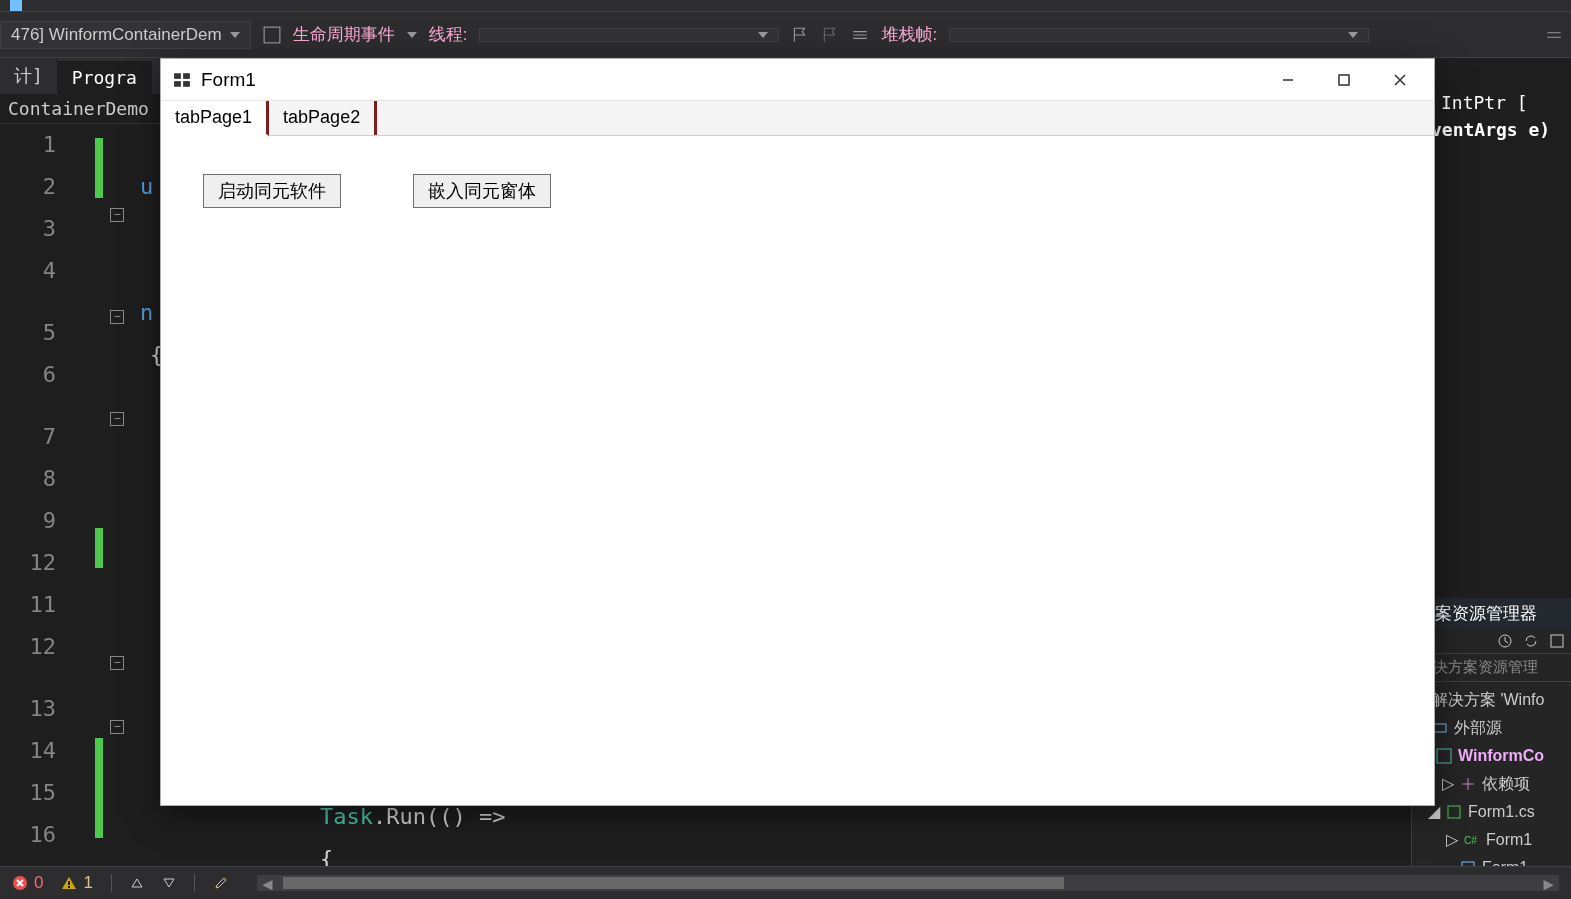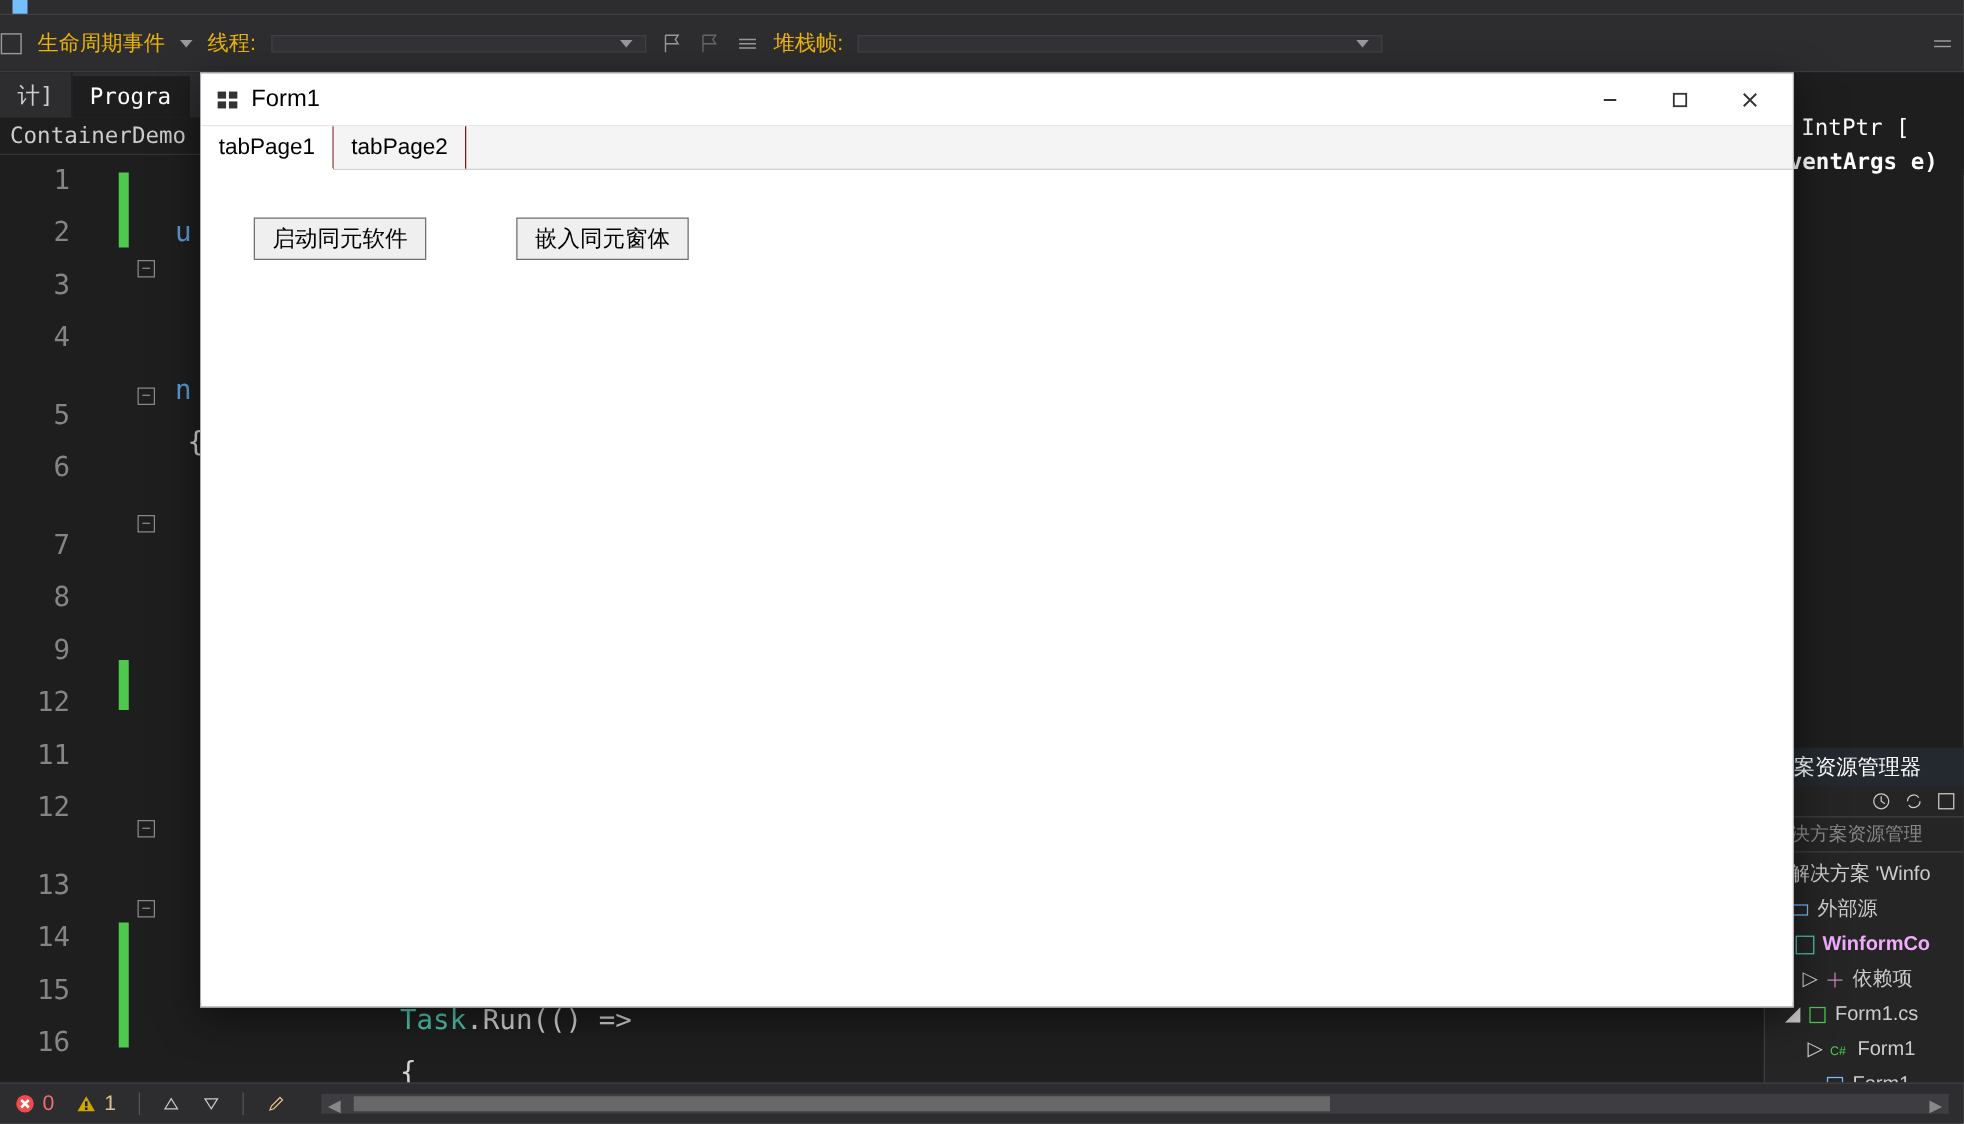--- a/index.html
+++ b/index.html
@@ -50,21 +50,21 @@
     display: flex;
     align-items: center;
     gap: 8px;
   }
   .debug-bar .combo .arrow {
     width: 0;height:0;
     border-left:5px solid transparent;
     border-right:5px solid transparent;
     border-top:6px solid #999;
   }
-  .debug-bar .lbl { color:#eab308; }
+  .debug-bar .lbl { color:#f9a8d4; }
   .debug-bar .ico-sm { width:18px;height:18px; display:inline-block; }
 
   
   .workspace {
     position: absolute;
     top: 58px;
     left: 0;
     right: 0;
     bottom: 33px;
   }
@@ -222,21 +222,21 @@
 
   .form1 .tabs {
     display:flex;
     background:#f4f4f4;
     border-bottom:1px solid #d0d0d0;
   }
   .form1 .tabs .tab {
     padding:6px 14px;
     font-size:18px;
     color:#000;
-    border-right:1px solid #7f1d1d;
+    border-right:3px solid #7f1d1d;
     background:#f4f4f4;
   }
   .form1 .tabs .tab.active {
     background:#fff;
     border-bottom:2px solid #fff;
     margin-bottom:-1px;
   }
 
   .form1 .client {
     position:relative;
@@ -291,20 +291,24 @@
 
 <div class="top-toolbar">
   <span class="ico">
     <svg viewBox="0 0 16 16">
         <rect x="2" y="2" width="12" height="12" fill="#75beff"></rect>
       </svg>
   </span>
 </div>
 
 <div class="debug-bar">
+  <div class="combo" style="min-width:250px;">
+    <span>476] WinformContainerDem</span>
+    <span class="arrow"></span>
+  </div>
   <span class="ico-sm">
     <svg viewBox="0 0 16 16">
         <rect x="1" y="1" width="14" height="14" fill="none" stroke="#999"></rect>
       </svg>
   </span>
   <span class="lbl">生命周期事件</span>
   <span class="arrow" style="width:0;height:0;border-left:5px solid transparent;border-right:5px solid transparent;border-top:6px solid #999;"></span>
   <span class="lbl">线程:</span>
   <div class="combo" style="min-width:300px;">
     <span style="flex:1"></span>

